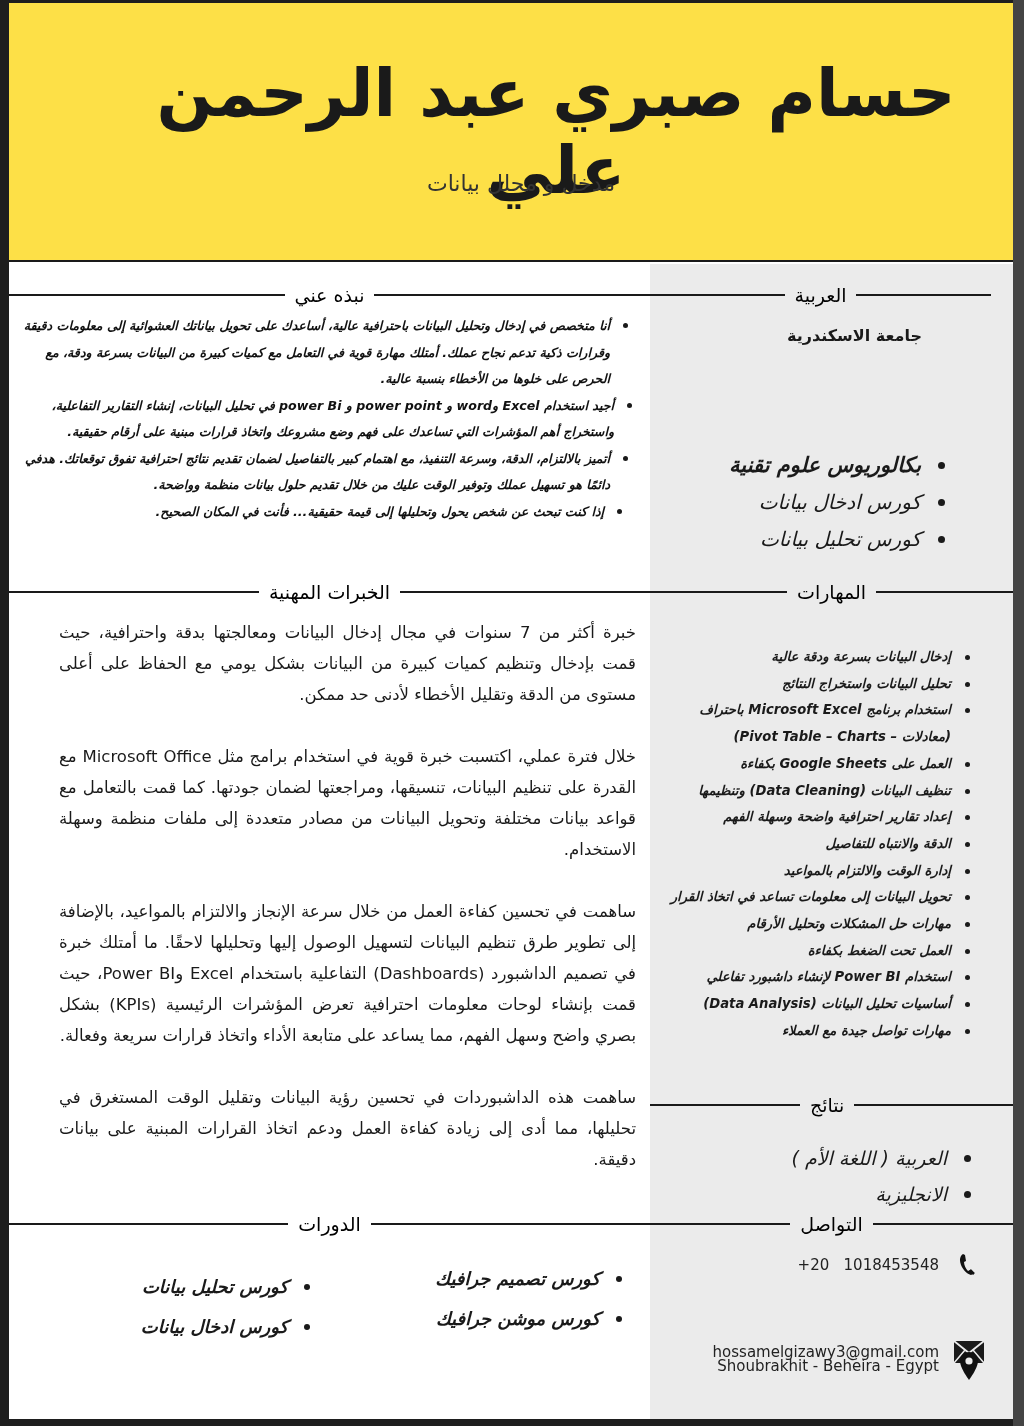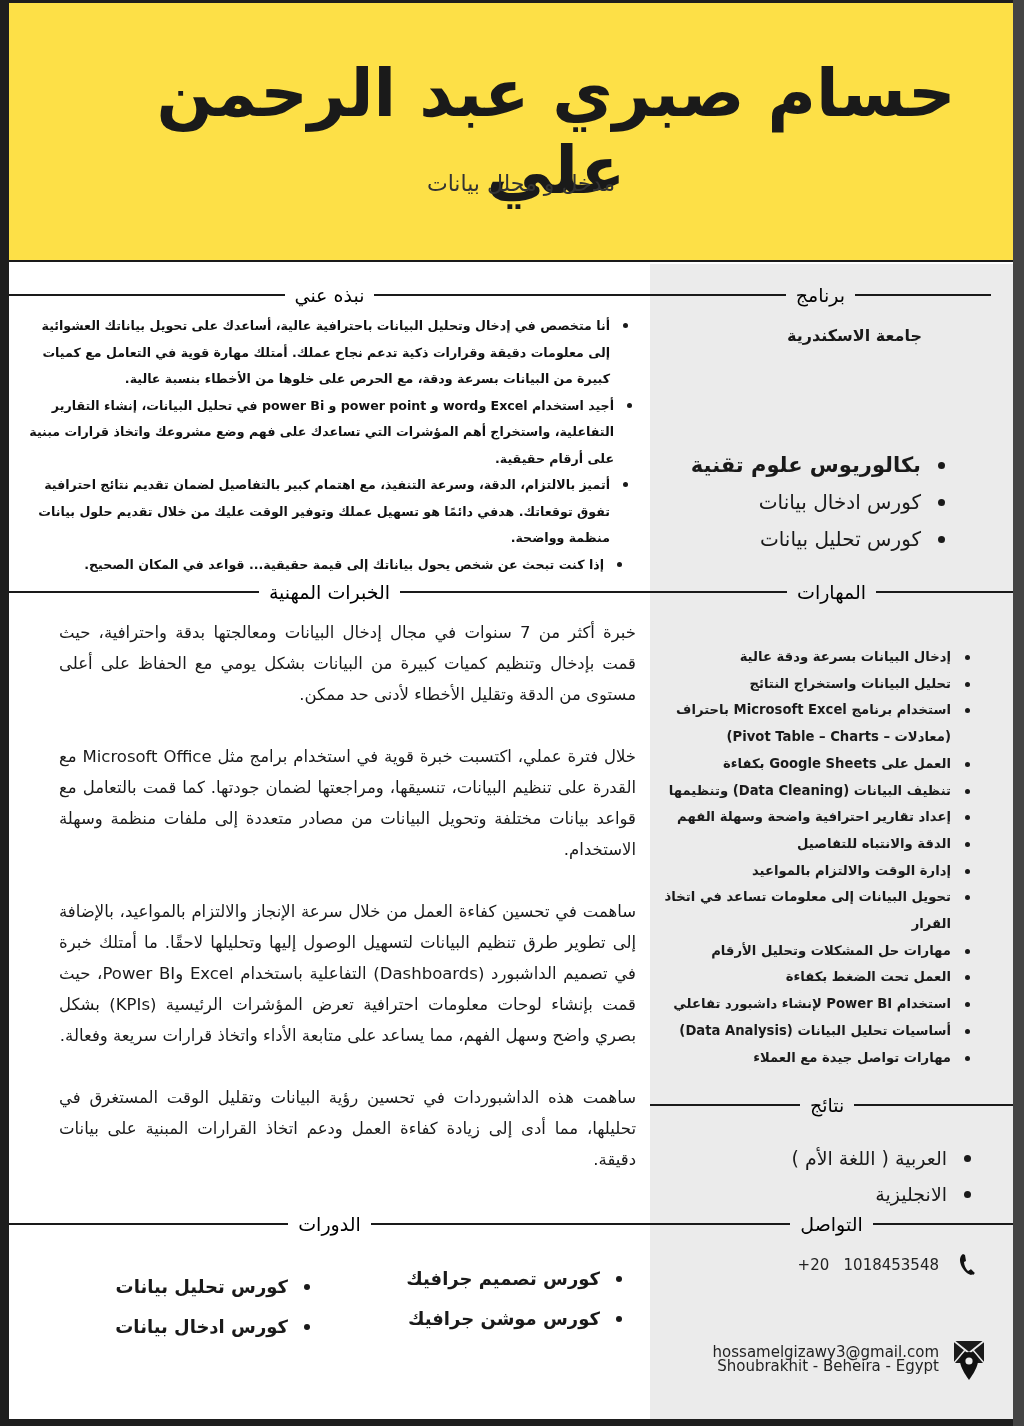--- a/index.html
+++ b/index.html
@@ -50,21 +50,21 @@
   
   .sec-head {
     position: absolute; display: flex; align-items: center;
     height: 30px;
   }
   .sec-head .line { flex: 1; height: 1.5px; background: #1a1a1a; }
   .sec-head .title {
     font-weight: normal; font-size: 19px; padding: 0 10px; white-space: nowrap;
     color: #000000;
   }
-  ul { list-style: none; }
+  ul { list-style: none; font-style: italic; }
   li { position: relative; }
   li .dot {
     display: inline-block; width: 7px; height: 7px; border-radius: 50%;
     background: #1a1a1a; vertical-align: middle;
   }
   
   .about-list {
     position: absolute; left: 14px; right: 18px; top: 49px;
     font-size: 12.6px; font-weight: bold; line-height: 26.5px;
     text-align: right; color: #111;
@@ -140,21 +140,21 @@
     <div class="sec-head" style="left:0; right:0; top:16px;">
       <div class="line"></div>
       <div class="title">نبذه عني</div>
       <div class="line"></div>
     </div>
 
     <ul class="about-list">
       <li><span class="dot"></span><span>أنا متخصص في إدخال وتحليل البيانات باحترافية عالية، أساعدك على تحويل بياناتك العشوائية إلى معلومات دقيقة وقرارات ذكية تدعم نجاح عملك. أمتلك مهارة قوية في التعامل مع كميات كبيرة من البيانات بسرعة ودقة، مع الحرص على خلوها من الأخطاء بنسبة عالية.</span></li>
       <li style="margin-right:-4px;"><span class="dot"></span><span>أجيد استخدام Excel وword و power point و power Bi في تحليل البيانات، إنشاء التقارير التفاعلية، واستخراج أهم المؤشرات التي تساعدك على فهم وضع مشروعك واتخاذ قرارات مبنية على أرقام حقيقية.</span></li>
       <li><span class="dot"></span><span>أتميز بالالتزام، الدقة، وسرعة التنفيذ، مع اهتمام كبير بالتفاصيل لضمان تقديم نتائج احترافية تفوق توقعاتك. هدفي دائمًا هو تسهيل عملك وتوفير الوقت عليك من خلال تقديم حلول بيانات منظمة وواضحة.</span></li>
-      <li style="margin-right:6px;"><span class="dot"></span><span>إذا كنت تبحث عن شخص يحول بياناتك إلى قيمة حقيقية... قواعد في المكان الصحيح.</span></li>
+      <li style="margin-right:6px;"><span class="dot"></span><span>إذا كنت تبحث عن شخص يحول وتحليلها إلى قيمة حقيقية... فأنت في المكان الصحيح.</span></li>
     </ul>
 
     <div class="sec-head" style="left:0; right:0; top:313px;">
       <div class="line"></div>
       <div class="title">الخبرات المهنية</div>
       <div class="line"></div>
     </div>
 
     <div class="exp">
       <p>خبرة أكثر من 7 سنوات في مجال إدخال البيانات ومعالجتها بدقة واحترافية، حيث قمت بإدخال وتنظيم كميات كبيرة من البيانات بشكل يومي مع الحفاظ على أعلى مستوى من الدقة وتقليل الأخطاء لأدنى حد ممكن.</p>
@@ -178,21 +178,21 @@
         <li><span class="dot"></span><span>كورس تحليل بيانات</span></li>
         <li><span class="dot"></span><span>كورس ادخال بيانات</span></li>
       </ul>
     </div>
   </div>
 
   <div class="sidebar">
 
     <div class="sec-head" style="left:0; right:22px; top:16px;">
       <div class="line"></div>
-      <div class="title">برنامج</div>
+      <div class="title">العربية</div>
       <div class="line"></div>
     </div>
 
     <div class="uni">جامعة الاسكندرية</div>
 
     <ul class="edu-list">
       <li class="bold"><span class="dot"></span><span>بكالوريوس علوم تقنية</span></li>
       <li><span class="dot"></span><span>كورس ادخال بيانات</span></li>
       <li><span class="dot"></span><span>كورس تحليل بيانات</span></li>
     </ul>

